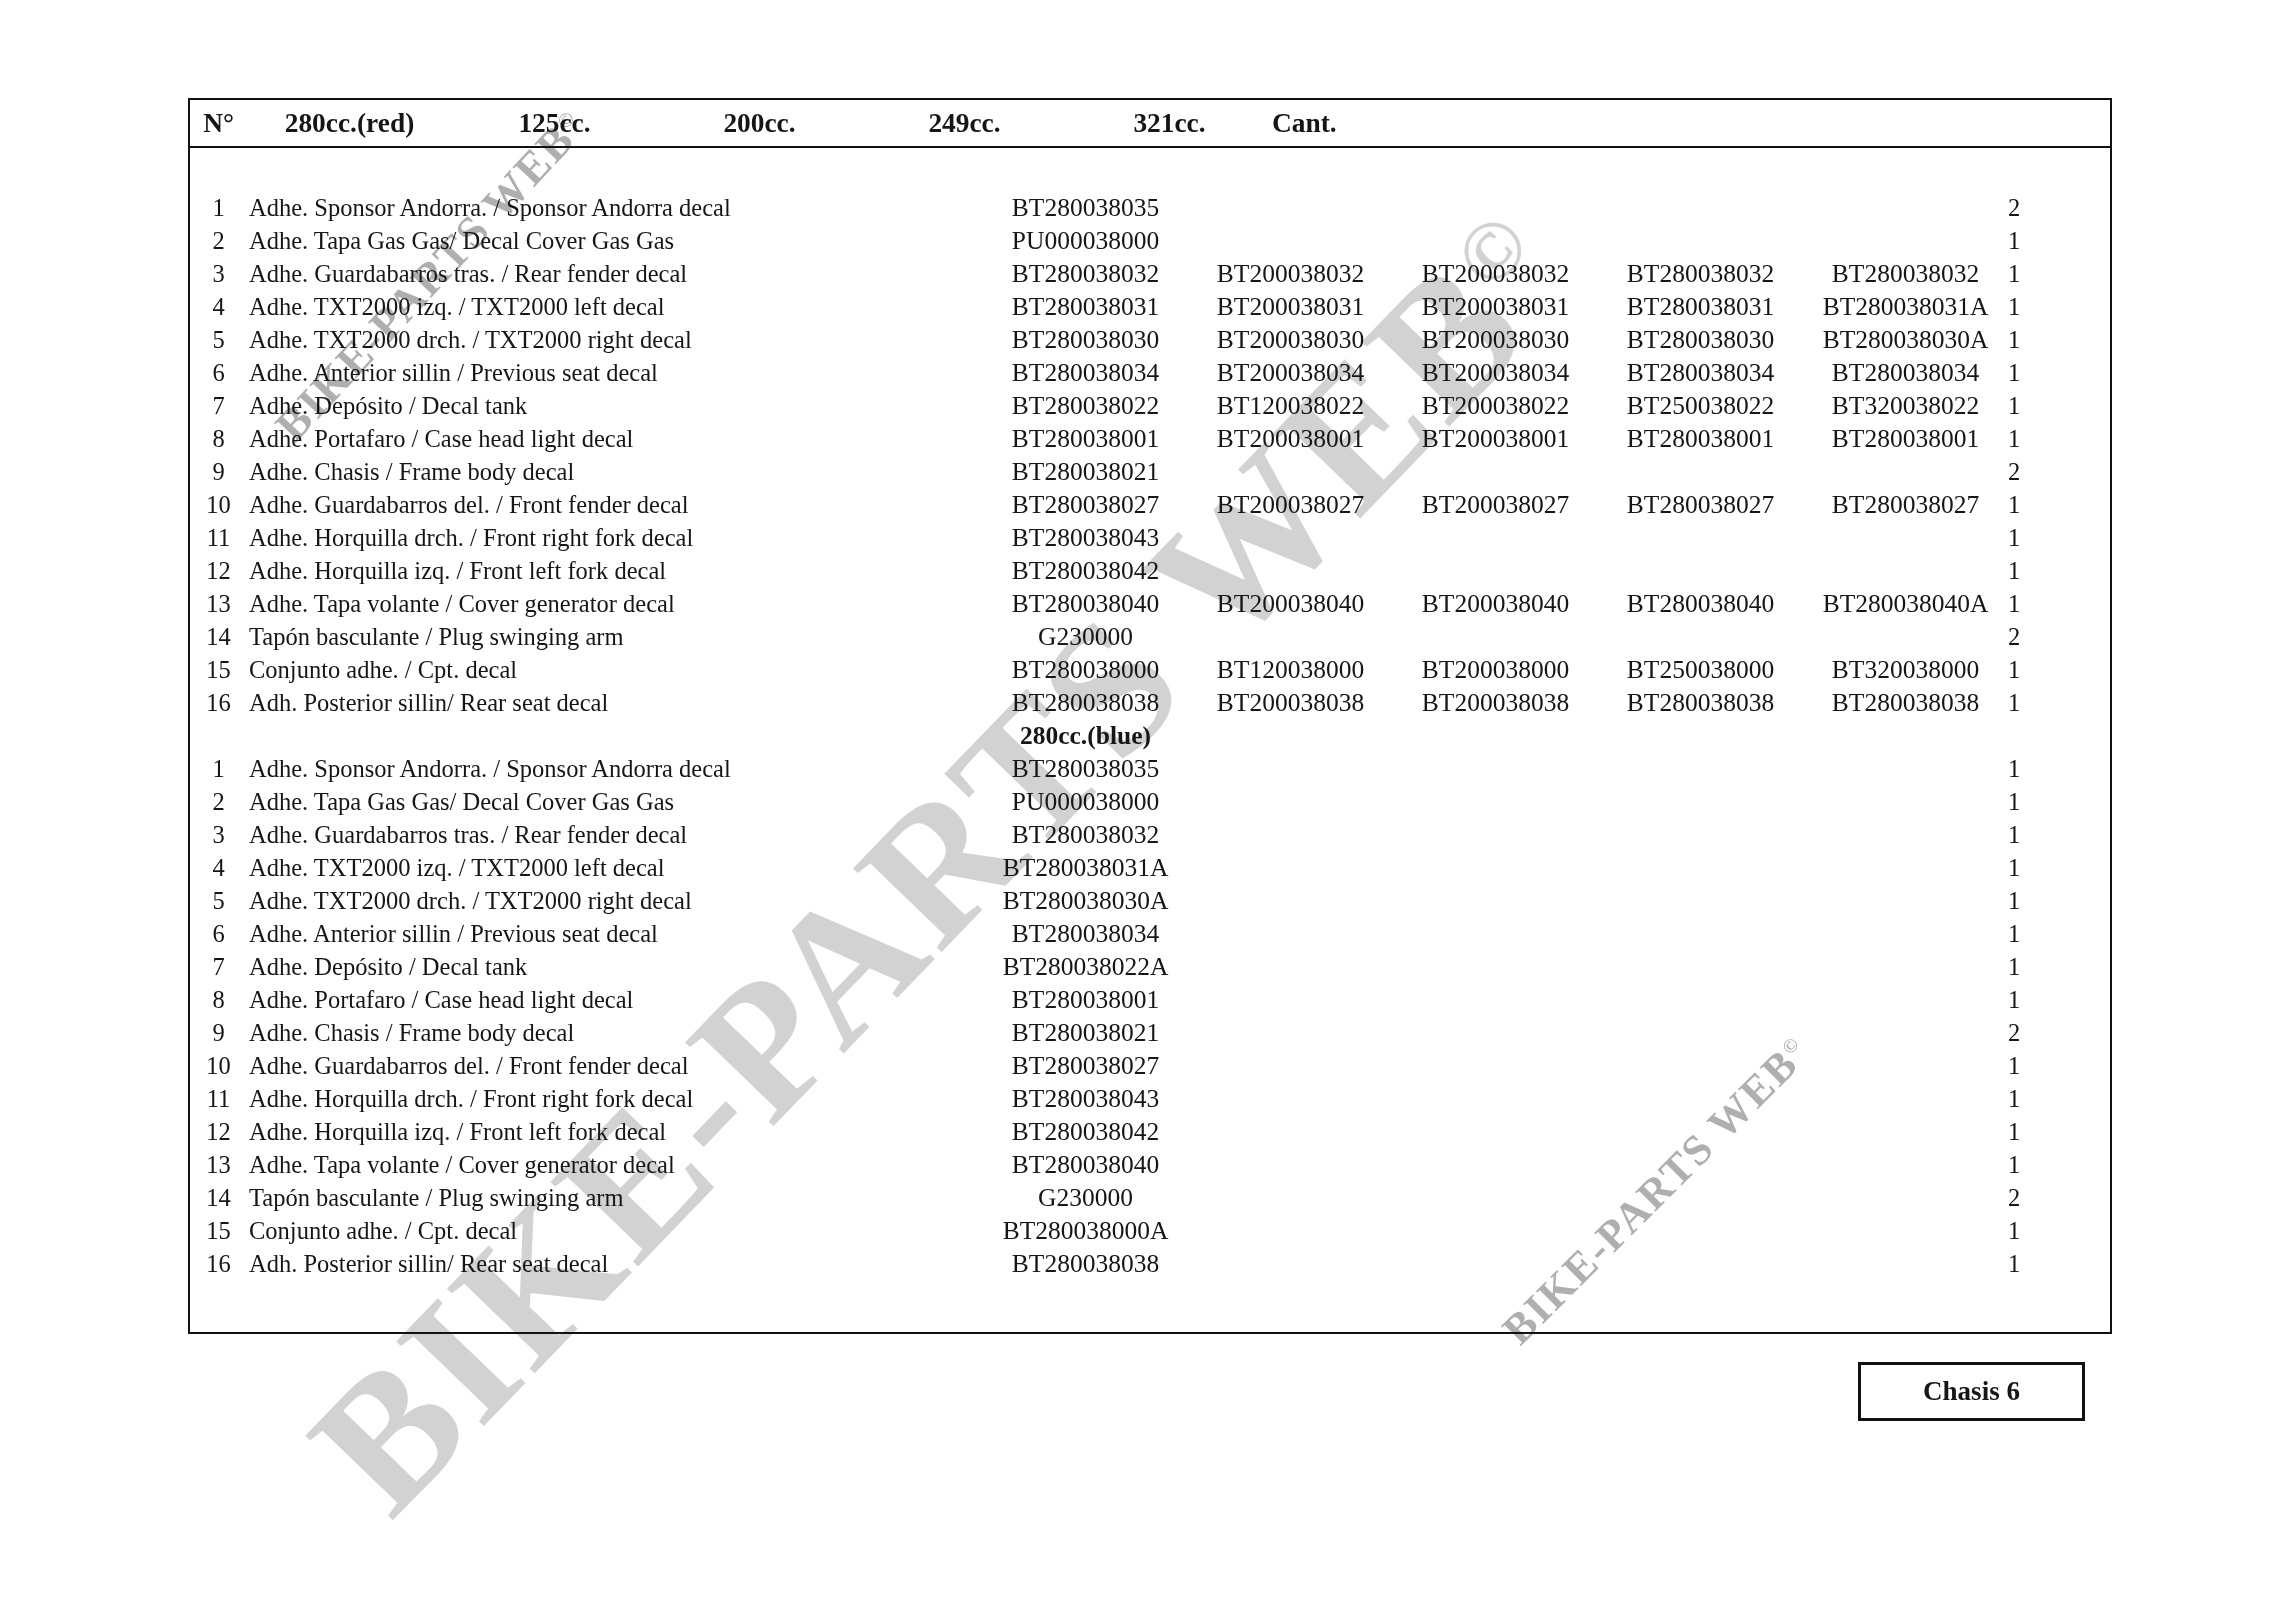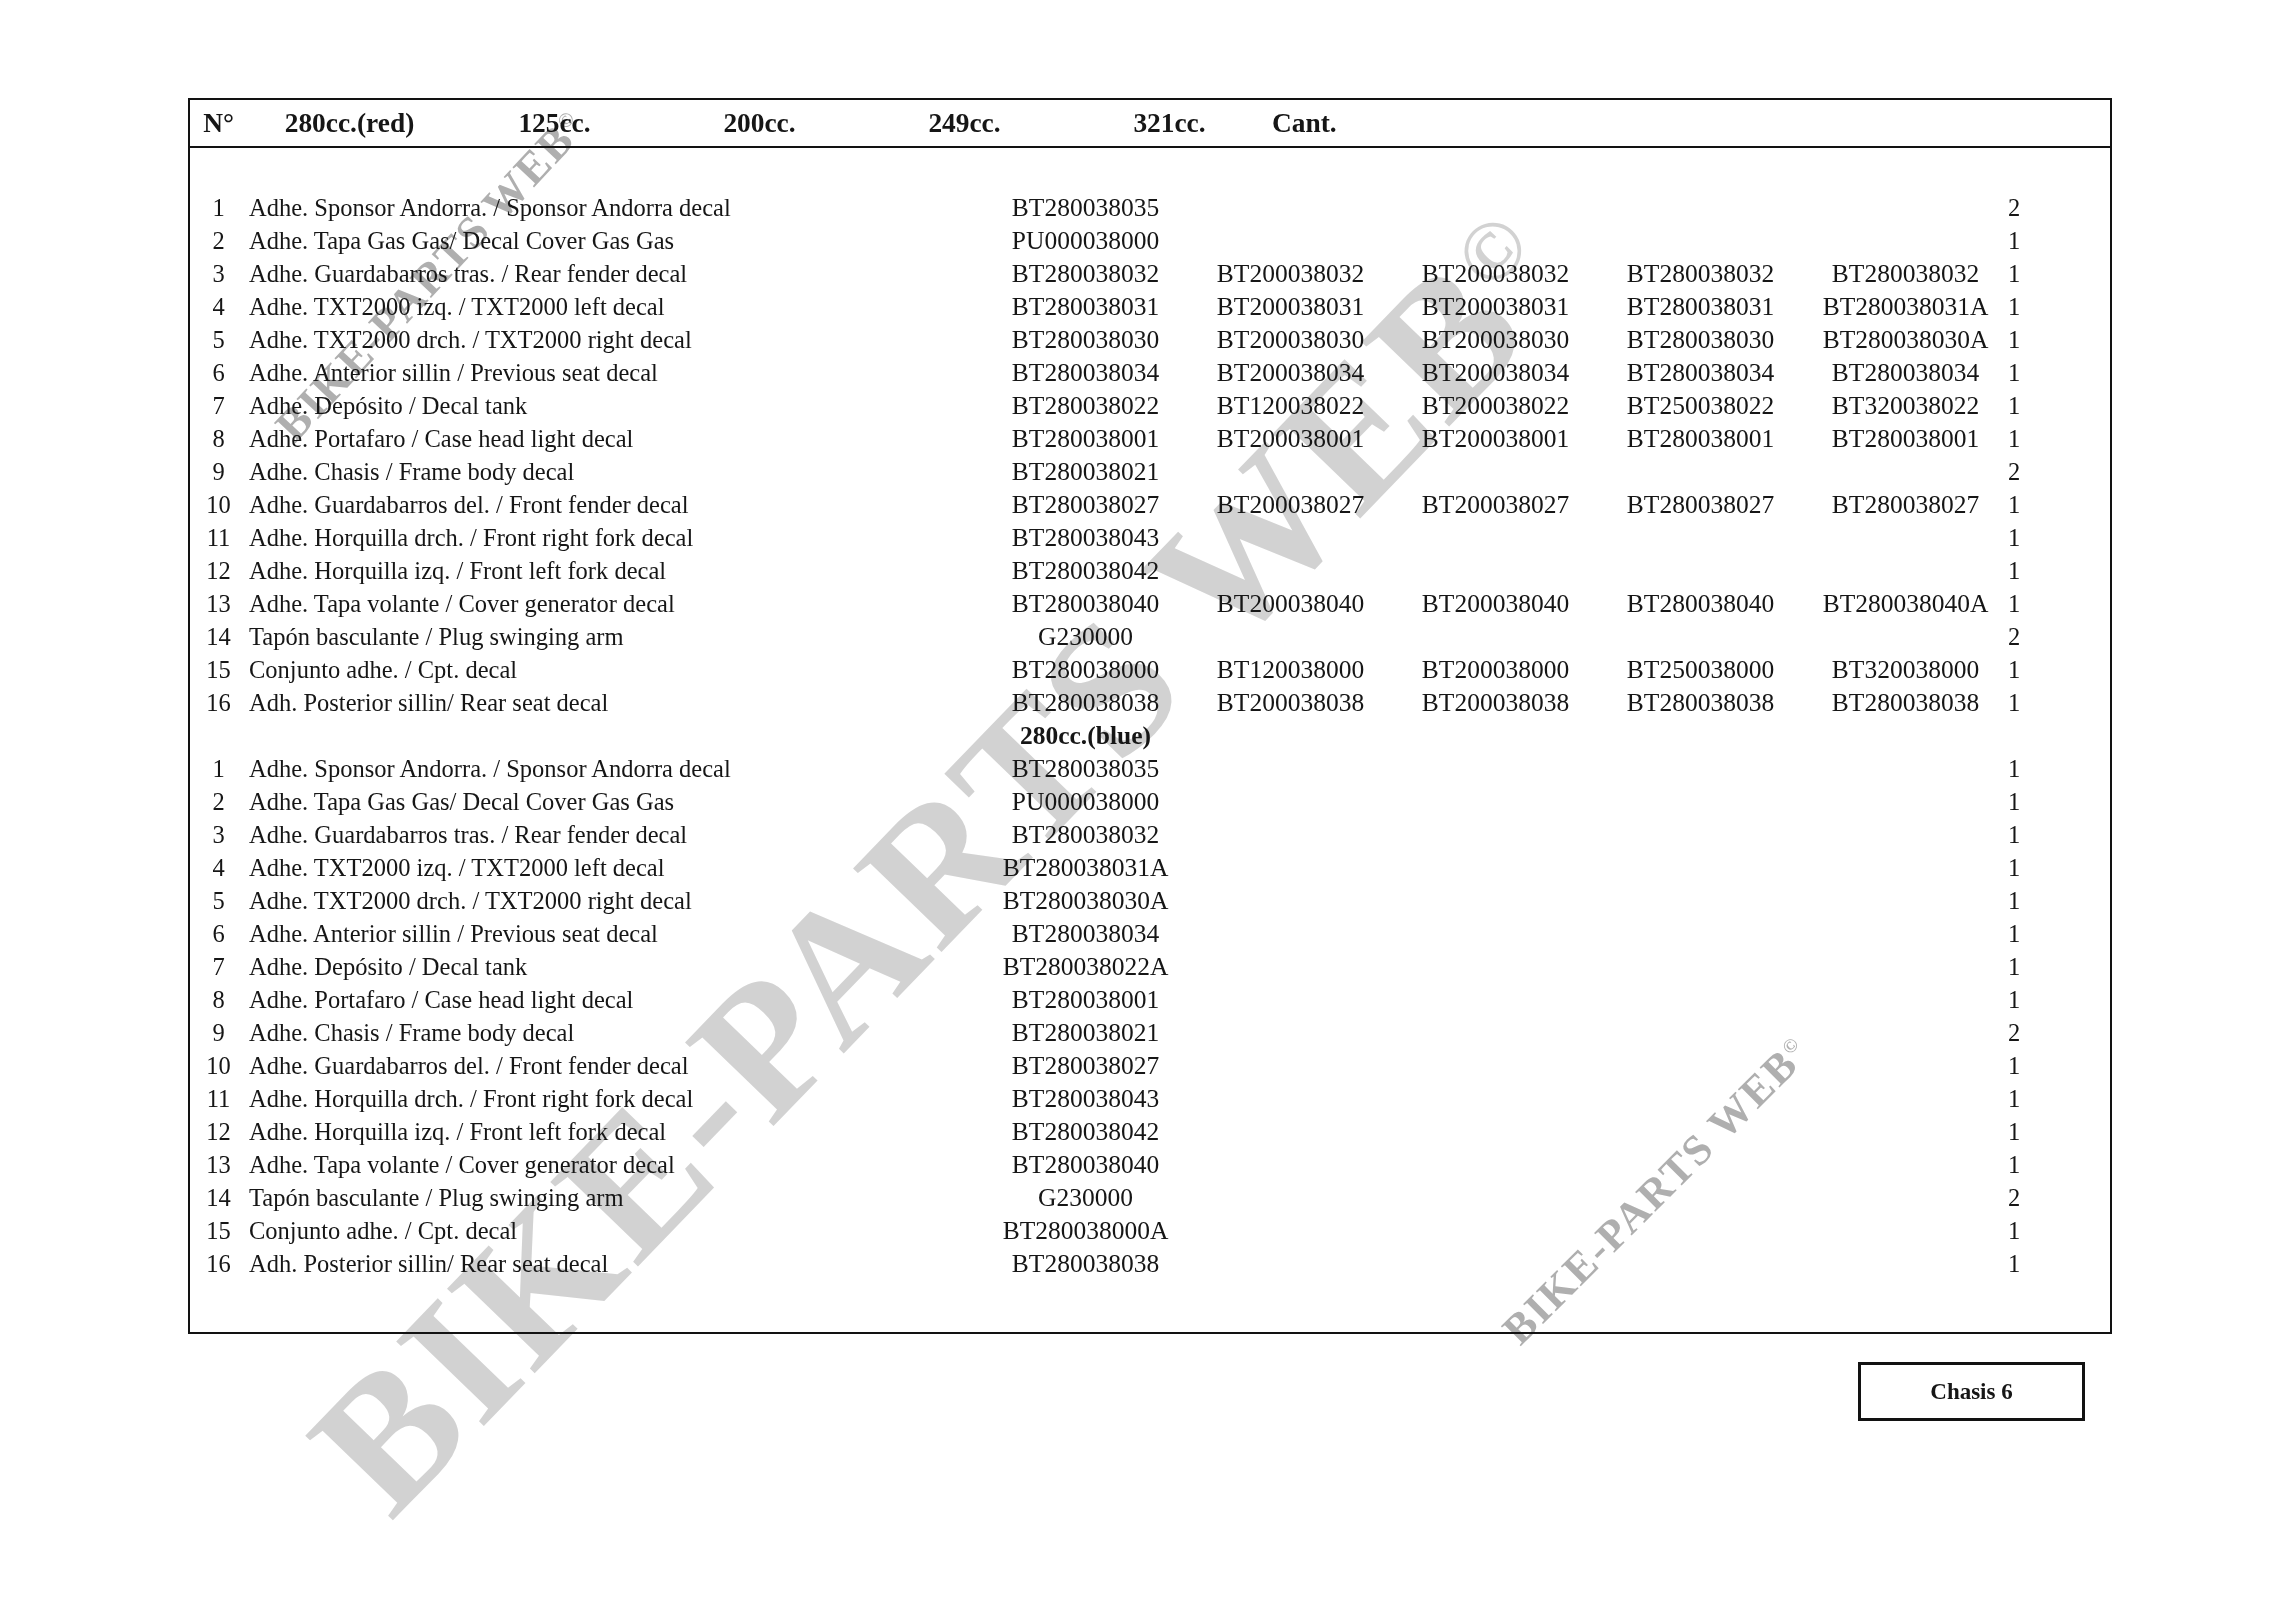--- a/index.html
+++ b/index.html
@@ -62,21 +62,21 @@
   .tbody .cell.col-part{font-size:25.5px;}
   .spacer{height:43px;}
   .subhead-row .col-part{font-weight:bold;font-size:27.4px;}
   
   .chasis-box{
     position:absolute;left:1858px;top:1362px;
     width:227px;height:59px;
     border:3.9px solid #121212;
     box-sizing:border-box;
     display:flex;align-items:center;justify-content:center;
-    font-weight:bold;font-size:23px;
+    font-weight:bold;font-size:27px;
     font-family:"Liberation Serif", serif;
     z-index:2;
     background:transparent;
   }
 </style>
 </head>
 <body>
 
 <div class="page">
 

